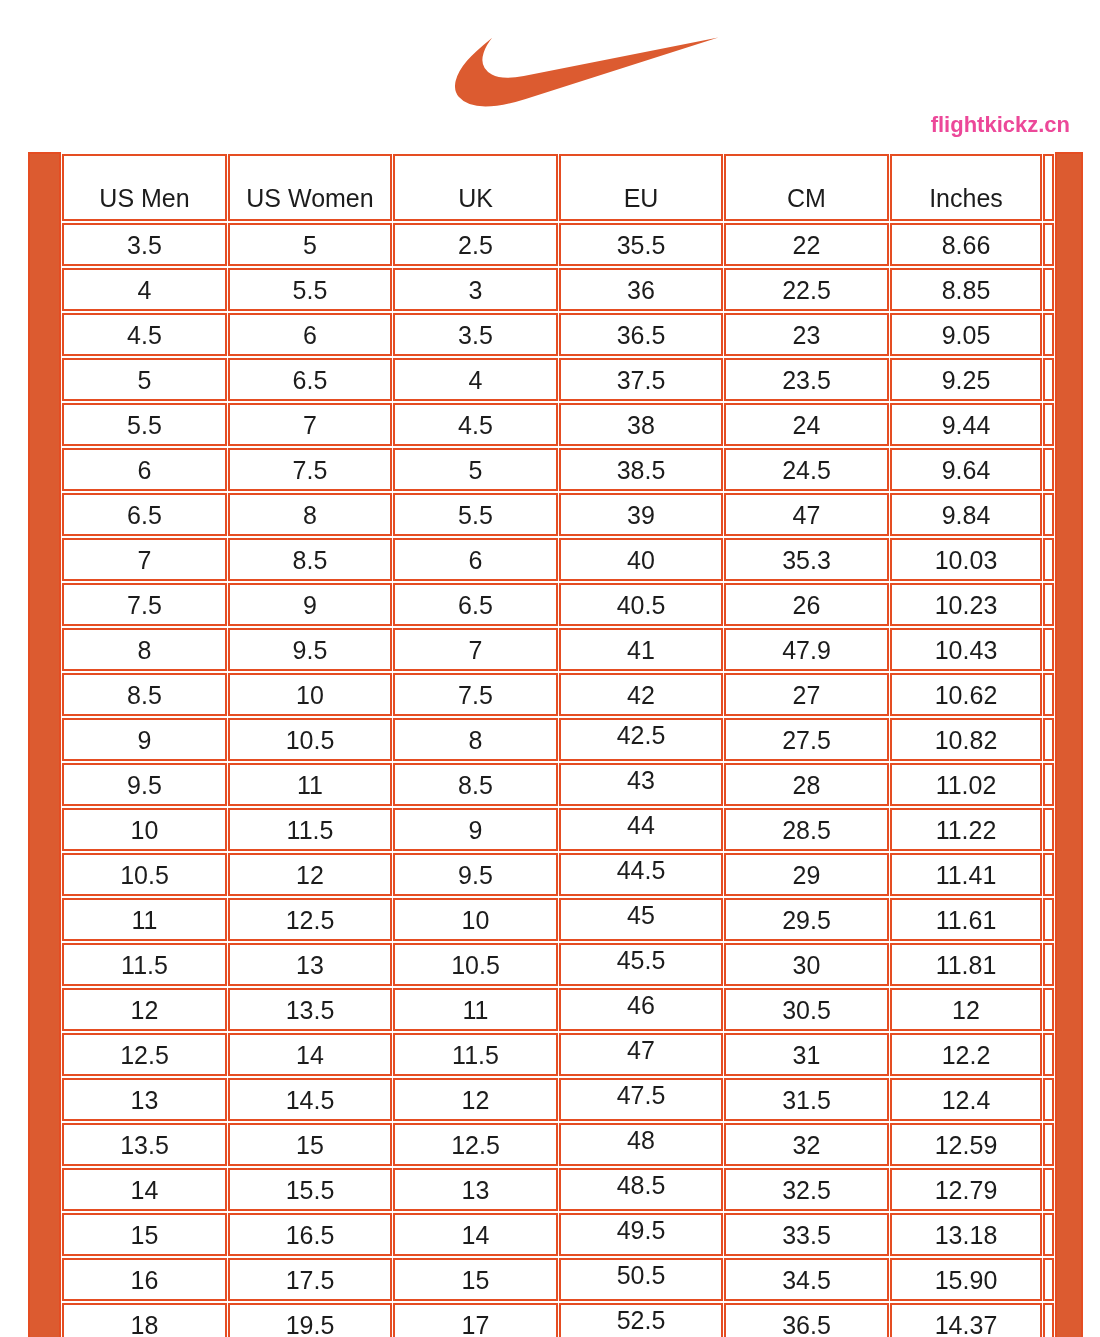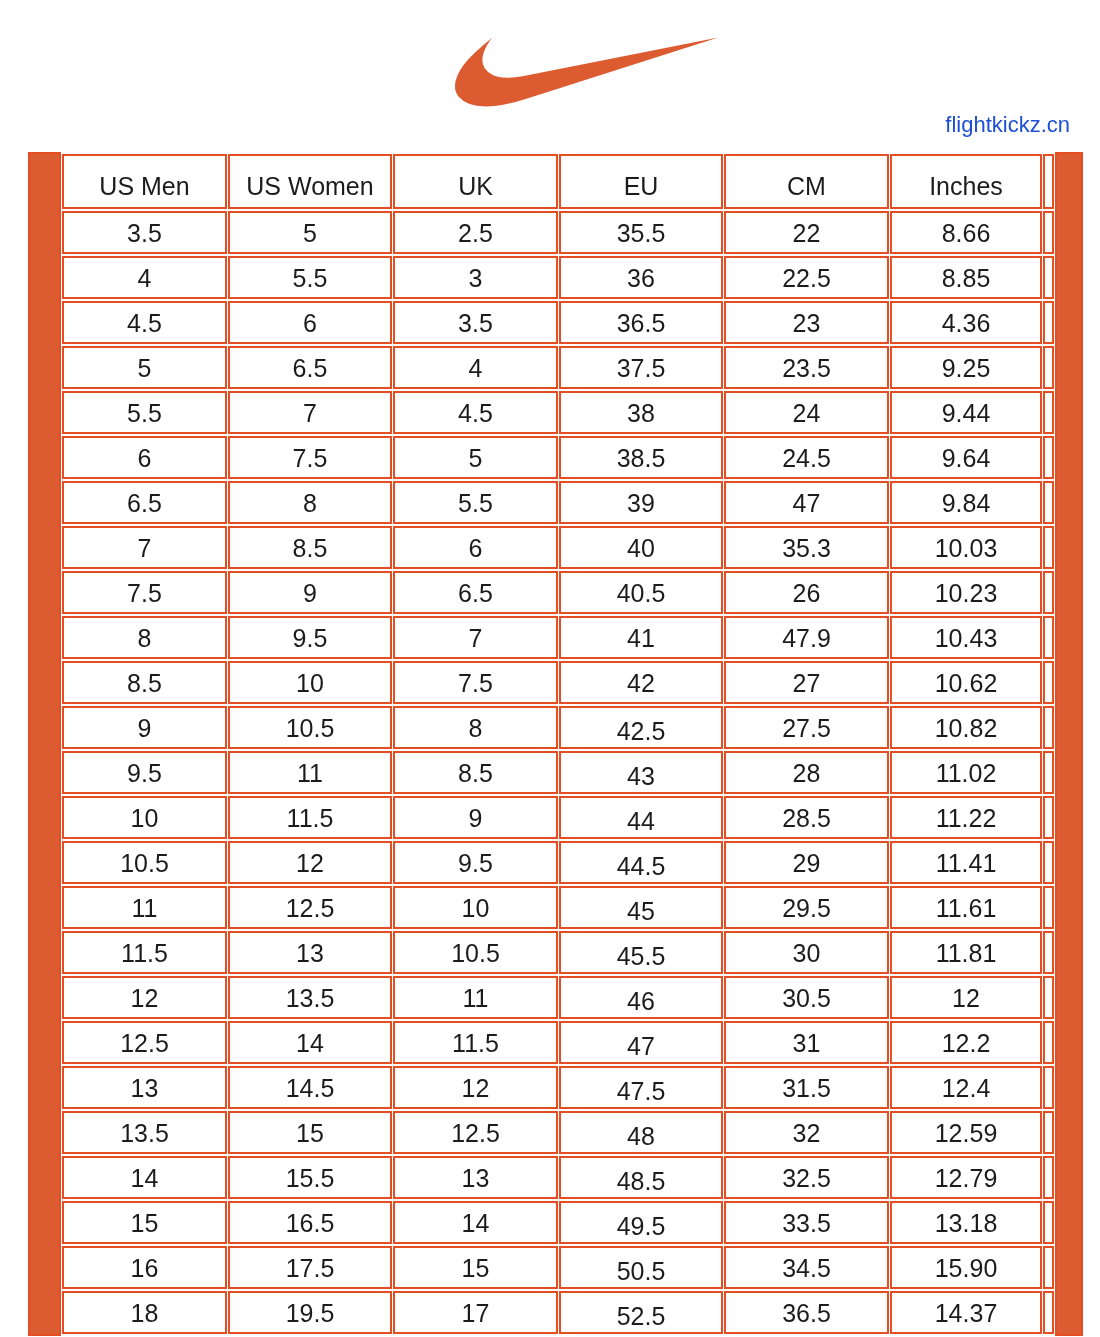--- a/index.html
+++ b/index.html
@@ -18,22 +18,22 @@
     overflow:hidden;
   }
   .page-header{position:relative;height:152px;}
   .logo{
     position:absolute;left:455px;top:26px;
     width:265px;height:92px;
   }
   .logo svg{width:100%;height:100%;display:block;}
   .watermark{
     position:absolute;right:30px;top:112px;
-    font-size:22px;font-weight:normal;
-    color:#1d4ed8;letter-spacing:0px;
+    font-size:22px;font-weight:bold;
+    color:#ec4899;letter-spacing:0px;
   }
   .chart-wrap{
     display:flex;align-items:stretch;
     margin-left:28px;width:1055px;
   }
   .side-bar{
     background:var(--accent);
     border:2px solid var(--grid);
     flex:0 0 auto;
   }
@@ -52,31 +52,31 @@
     text-align:center;
     vertical-align:middle;
     font-size:25px;
     color:var(--text);
     overflow:hidden;
     white-space:nowrap;
   }
   .size-table th{
     height:48px;
     font-weight:normal;
-    padding-top:10px;
+    padding-top:22px;
     line-height:40px;
   }
   .size-table td{
     height:41px;
     padding-top:3px;
     line-height:35px;
   }
   .size-table td.raised{
     vertical-align:top;
-    padding-top:9px;
+    padding-top:1px;
     line-height:29px;
   }
   .size-table td.spacer,.size-table th.spacer{padding:0;}
 </style>
 </head>
 <body>
 
 <div class="page-header">
   <div class="logo">
     <svg viewBox="0 0 69 32" preserveAspectRatio="none" aria-hidden="true">
@@ -127,21 +127,21 @@
           <td>22.5</td>
           <td>8.85</td>
           <td class="spacer"></td>
         </tr>
         <tr>
           <td>4.5</td>
           <td>6</td>
           <td>3.5</td>
           <td>36.5</td>
           <td>23</td>
-          <td>4.36</td>
+          <td>9.05</td>
           <td class="spacer"></td>
         </tr>
         <tr>
           <td>5</td>
           <td>6.5</td>
           <td>4</td>
           <td>37.5</td>
           <td>23.5</td>
           <td>9.25</td>
           <td class="spacer"></td>

